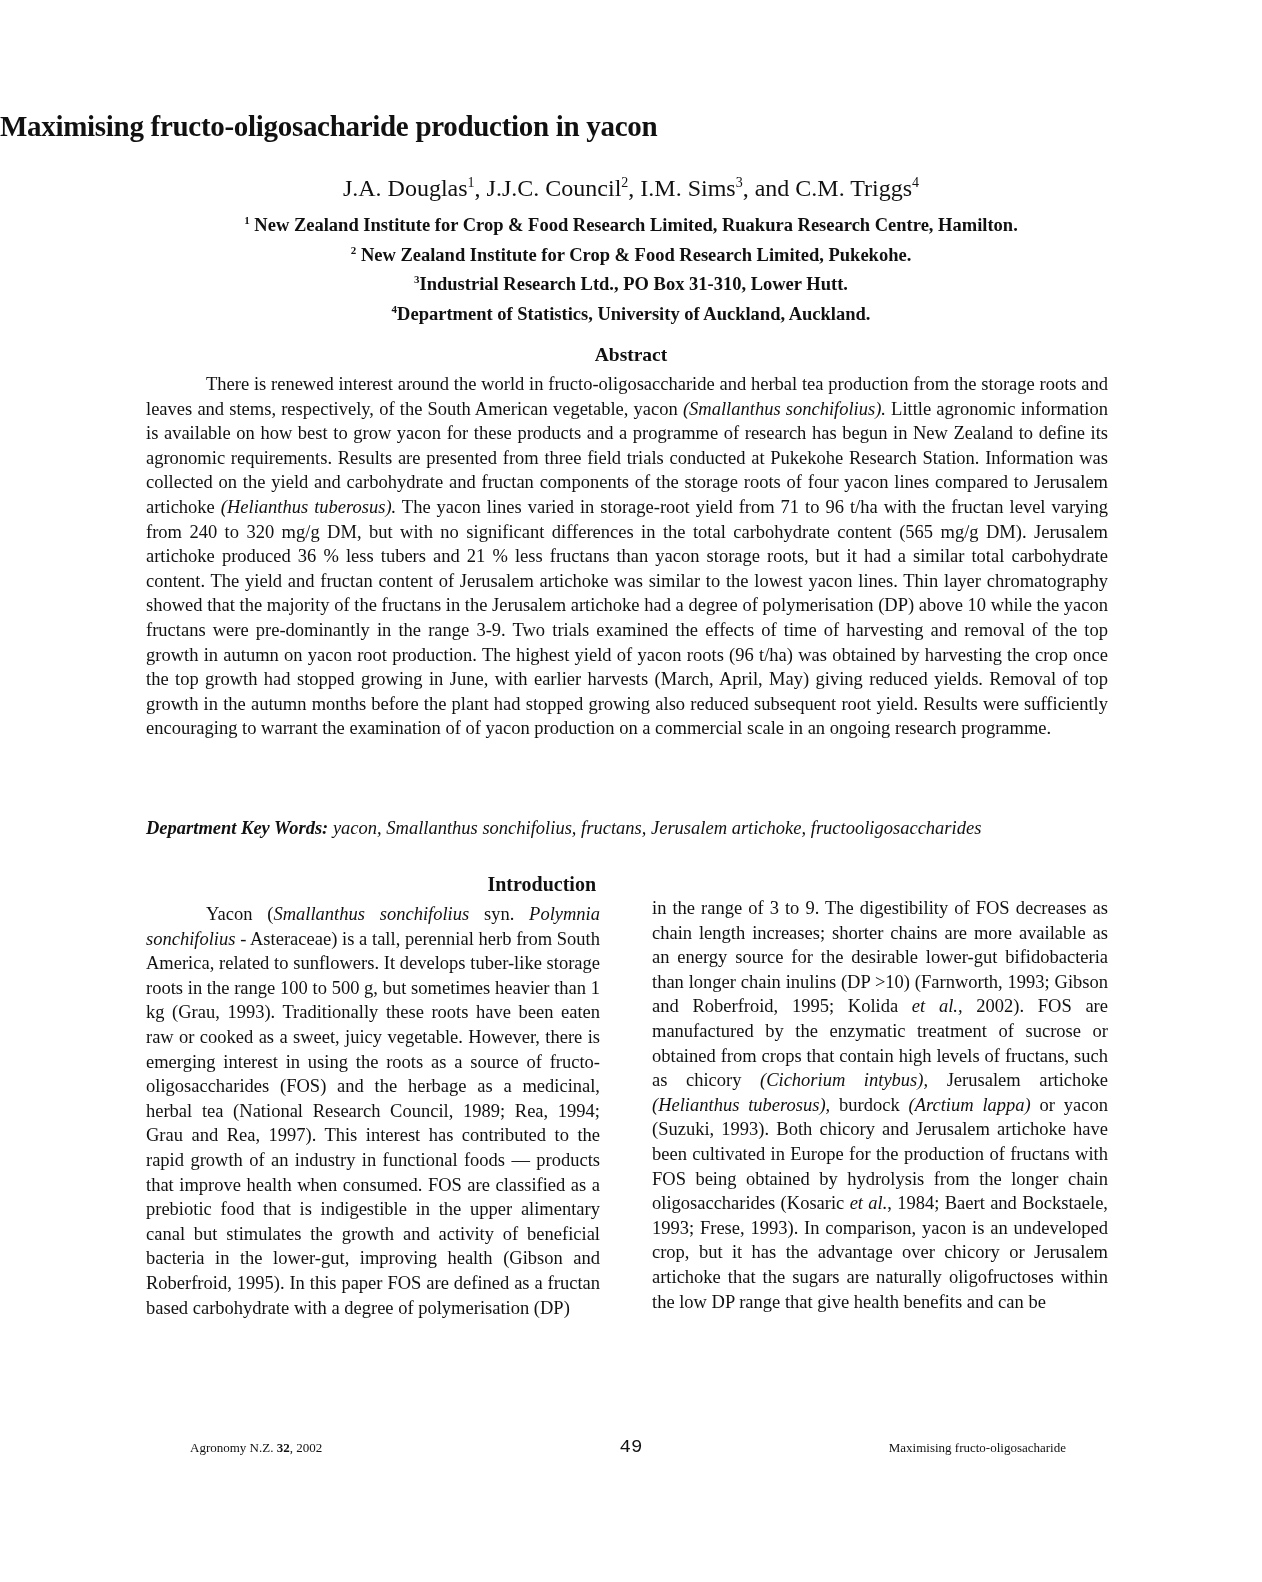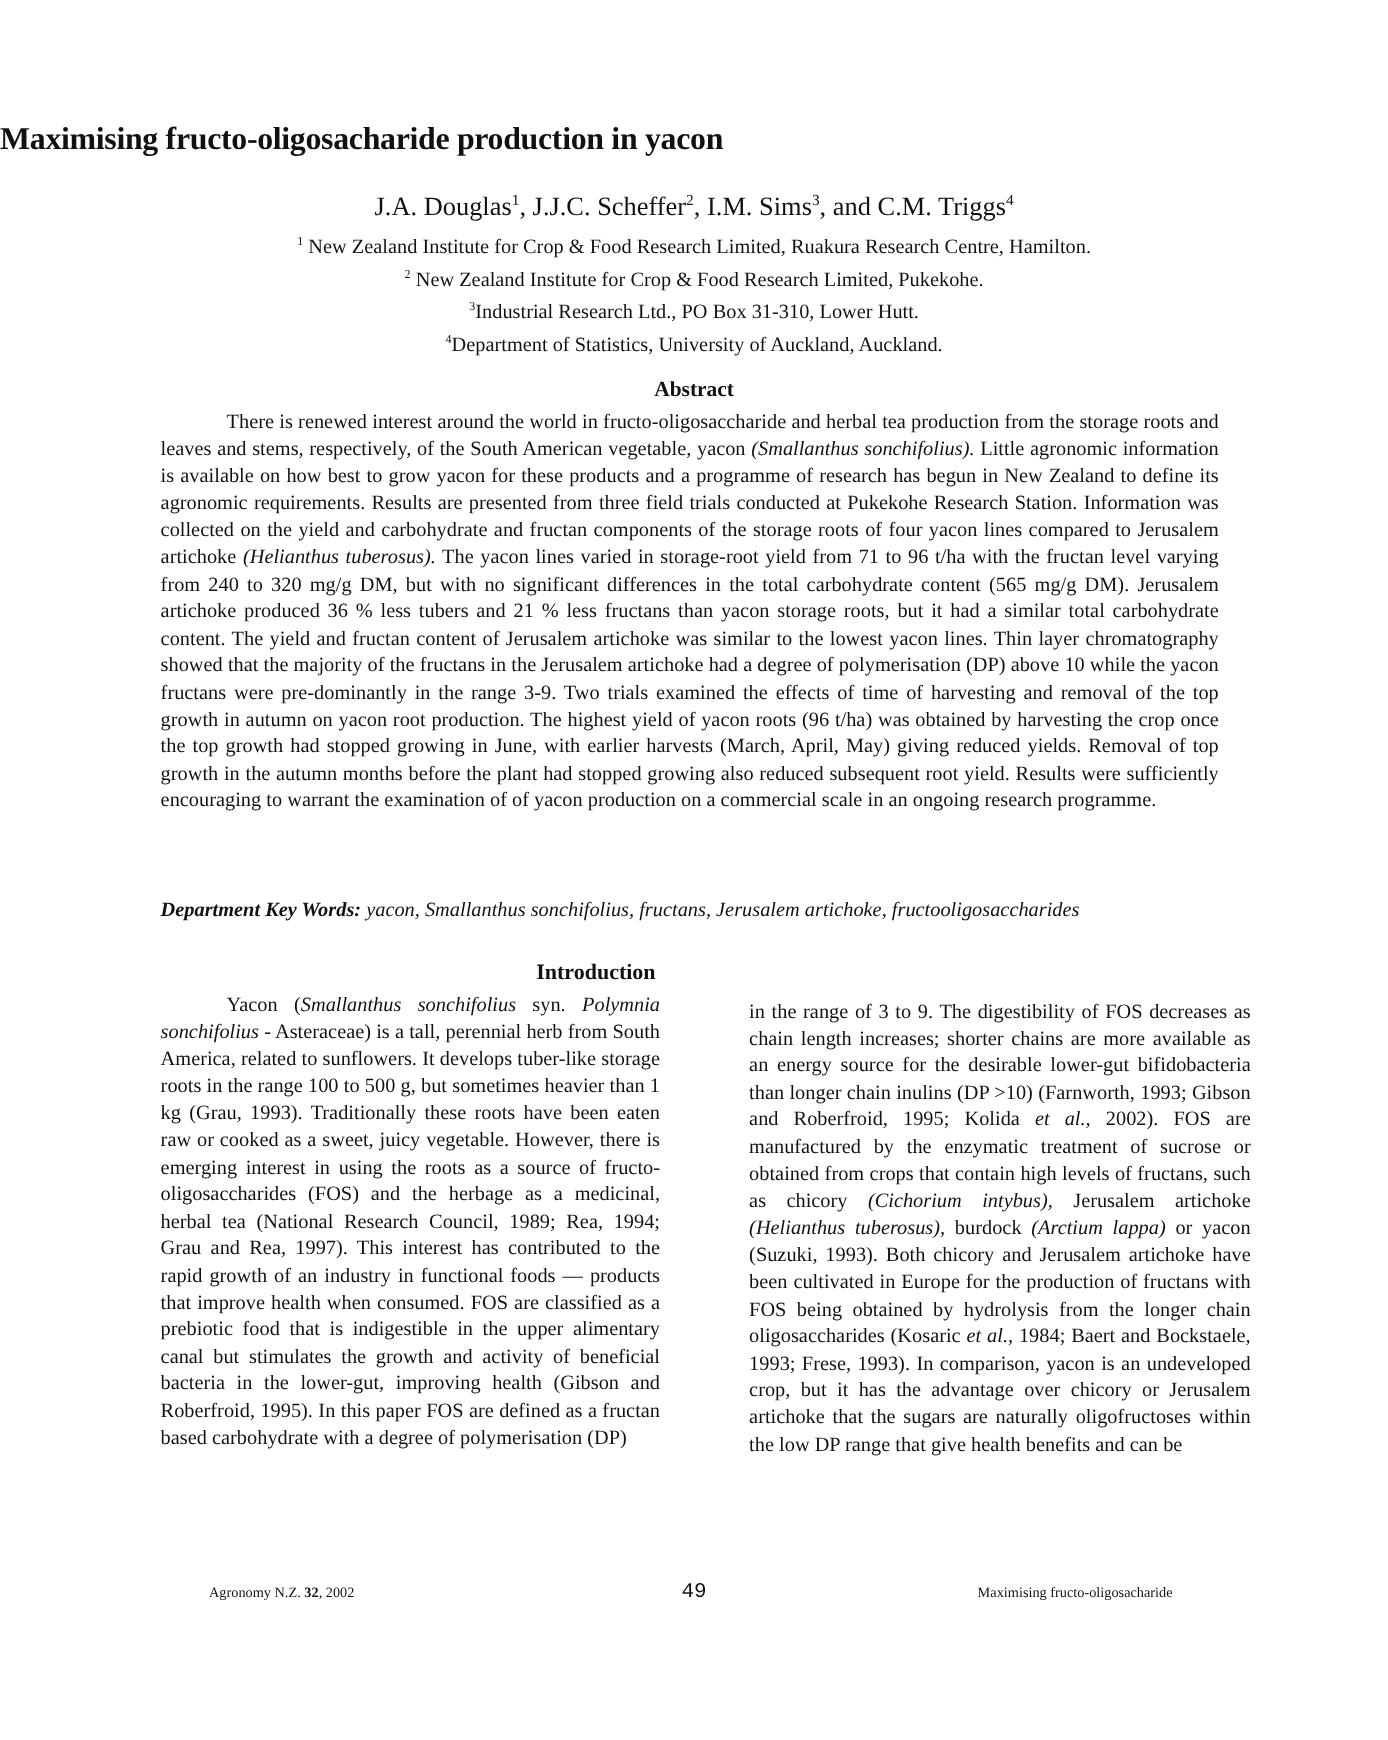--- a/index.html
+++ b/index.html
@@ -11,21 +11,21 @@
     position: absolute; left: 0; width: 1262px; top: 110px;
     font-weight: bold; font-size: 29px; letter-spacing: -0.3px;
   }
   .authors {
     position: absolute; left: 0; width: 1262px; top: 175px;
     text-align: center; font-size: 24px;
   }
   .authors sup { font-size: 14px; }
   .affils {
     position: absolute; left: 0; width: 1262px; top: 208px;
-    text-align: center; font-size: 18.5px; line-height: 24.5px;
+    text-align: center; font-size: 18.5px; line-height: 24.5px; font-weight: bold;
   }
   .affils sup { font-size: 11px; }
   .abstract-heading {
     position: absolute; left: 0; width: 1262px; top: 344px;
     text-align: center; font-weight: bold; font-size: 19.5px;
   }
   .abstract-body {
     position: absolute; left: 146px; width: 962px; top: 372px;
     font-size: 18.5px; line-height: 24.6px; text-align: justify;
   }
@@ -36,38 +36,38 @@
   }
   .keywords b { font-weight: bold; }
   .intro-heading {
     position: absolute; left: 146px; width: 450px; top: 873px;
     text-align: right; font-weight: bold; font-size: 20px;
   }
   .col {
     position: absolute; font-size: 18.5px; line-height: 24.6px; text-align: justify;
   }
   .col-left { left: 146px; width: 454px; top: 902px; }
-  .col-right { left: 681px; width: 456px; top: 896px; margin-top: 12px; }
+  .col-right { left: 652px; width: 456px; top: 896px; }
   .col .indent { display: inline-block; width: 60px; }
   .footer {
     position: absolute; top: 1440px; font-size: 13px;
   }
   .footer-left { left: 190px; }
   .footer-center { left: 0; width: 1262px; text-align: center; font-size: 19px; top: 1436px; font-family: Liberation Mono, monospace; }
   .footer-right { right: 196px; }
   i { font-style: italic; }
 </style>
 </head>
 <body>
 
 <div class="page-title">Maximising fructo-oligosacharide production in yacon</div>
 
 <div class="authors">
   <span>J.A. Douglas</span><sup>1</sup><span>, </span>
-  <span>J.J.C. Scheffer</span><sup>2</sup><span>, </span>
+  <span>J.J.C. Council</span><sup>2</sup><span>, </span>
   <span>I.M. Sims</span><sup>3</sup><span>, and </span>
   <span>C.M. Triggs</span><sup>4</sup>
 </div>
 
 <div class="affils">
   <div><sup>1</sup><span> New Zealand Institute for Crop &amp; Food Research Limited, Ruakura Research Centre, Hamilton.</span></div>
   <div><sup>2</sup><span> New Zealand Institute for Crop &amp; Food Research Limited, Pukekohe.</span></div>
   <div><sup>3</sup><span>Industrial Research Ltd., PO Box 31-310, Lower Hutt.</span></div>
   <div><sup>4</sup><span>Department of Statistics, University of Auckland,  Auckland.</span></div>
 </div>

